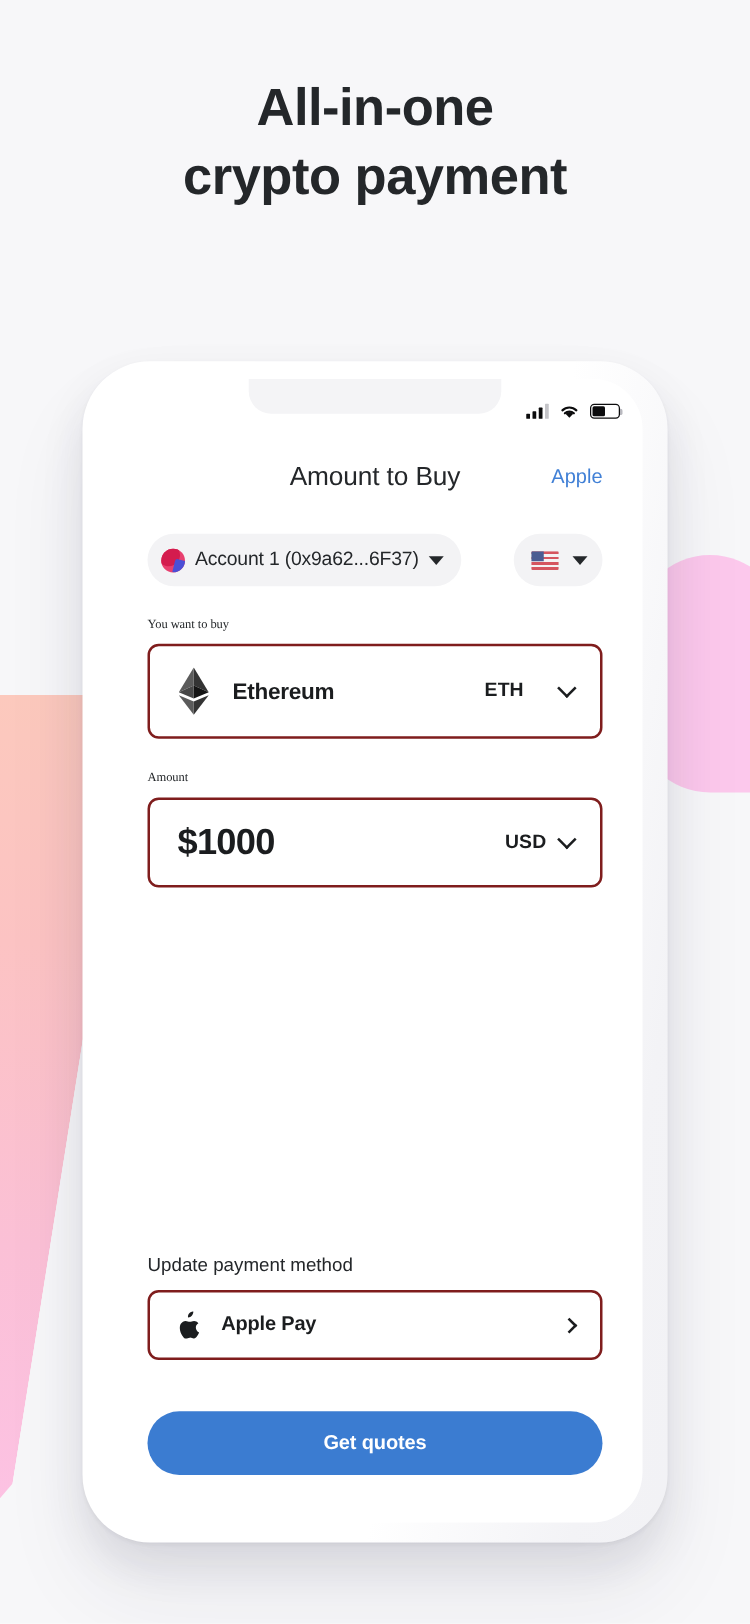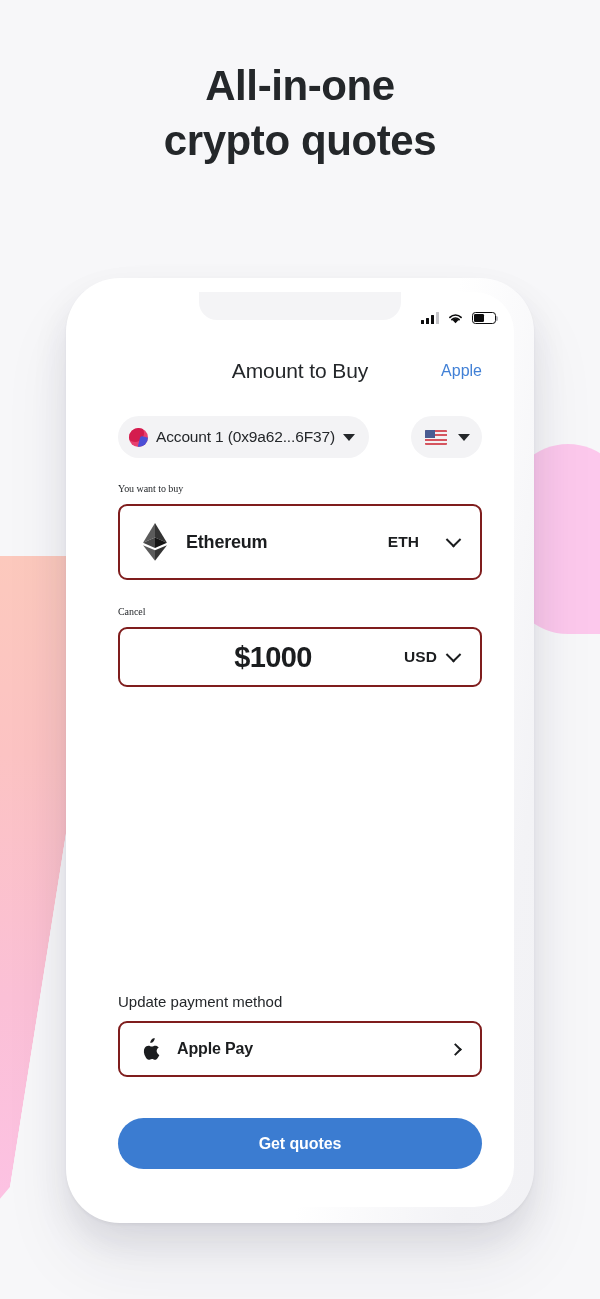--- a/index.html
+++ b/index.html
@@ -59,21 +59,21 @@
     font-weight: 700;
     color: #24272a;
     letter-spacing: -0.4px;
   }
   .headline .line { display: block; }
 
   
   .phone-wrap {
     position: absolute;
     left: 66px;
-    top: 278px;
+    top: 289px;
     width: 468px;
     height: 945px;
     z-index: 2;
   }
 
   .phone-frame {
     position: absolute;
     inset: 0;
     background: #ffffff;
     border-radius: 54px;
@@ -306,21 +306,21 @@
 
   .chev-down {
     width: 11px; height: 11px;
     border-right: 2.1px solid #1b1d1f;
     border-bottom: 2.1px solid #1b1d1f;
     transform: rotate(45deg) translate(-2px,-2px);
     flex: none;
     margin-left: 11px;
   }
 
-  .amount-box { height: 60px; padding: 0 21px 0 22px; text-align: center; }
+  .amount-box { height: 72px; padding: 0 21px 0 22px; }
   .amount-value {
     flex: 1;
     font-size: 29px;
     font-weight: 700;
     color: #1b1d1f;
     letter-spacing: -0.6px;
   }
   .currency {
     font-size: 15.5px;
     font-weight: 700;
@@ -369,21 +369,21 @@
 </head>
 <body>
 
 <div class="bg-layer">
   <div class="blob-left"></div>
   <div class="blob-right"></div>
 </div>
 
 <h1 class="headline">
   <span class="line">All-in-one</span>
-  <span class="line">crypto quotes</span>
+  <span class="line">crypto payment</span>
 </h1>
 
 <div class="phone-wrap">
   <div class="phone-frame"></div>
 
   <div class="phone-screen">
 
     <div class="notch"></div>
 
     <div class="statusbar">
@@ -434,21 +434,21 @@
           <path d="M13 28.6 L13 39.8 L25.6 23.3 Z" fill="#343434"></path>
           <path d="M13 39.8 L13 28.6 L0.4 23.3 Z" fill="#5b5b5b"></path>
           <path d="M13 26.2 L25.6 20.9 L13 15.2 Z" fill="#141414"></path>
           <path d="M0.4 20.9 L13 26.2 L13 15.2 Z" fill="#474747"></path>
         </svg>
         <span class="asset-name">Ethereum</span>
         <span class="ticker">ETH</span>
         <span class="chev-down"></span>
       </div>
 
-      <div class="field-label">Cancel</div>
+      <div class="field-label">Amount</div>
       <div class="field-box amount-box">
         <span class="amount-value">$1000</span>
         <span class="currency">USD</span>
         <span class="chev-down"></span>
       </div>
 
       <div class="spacer"></div>
 
       <div class="pay-label">Update payment method</div>
       <div class="field-box pay-box">

